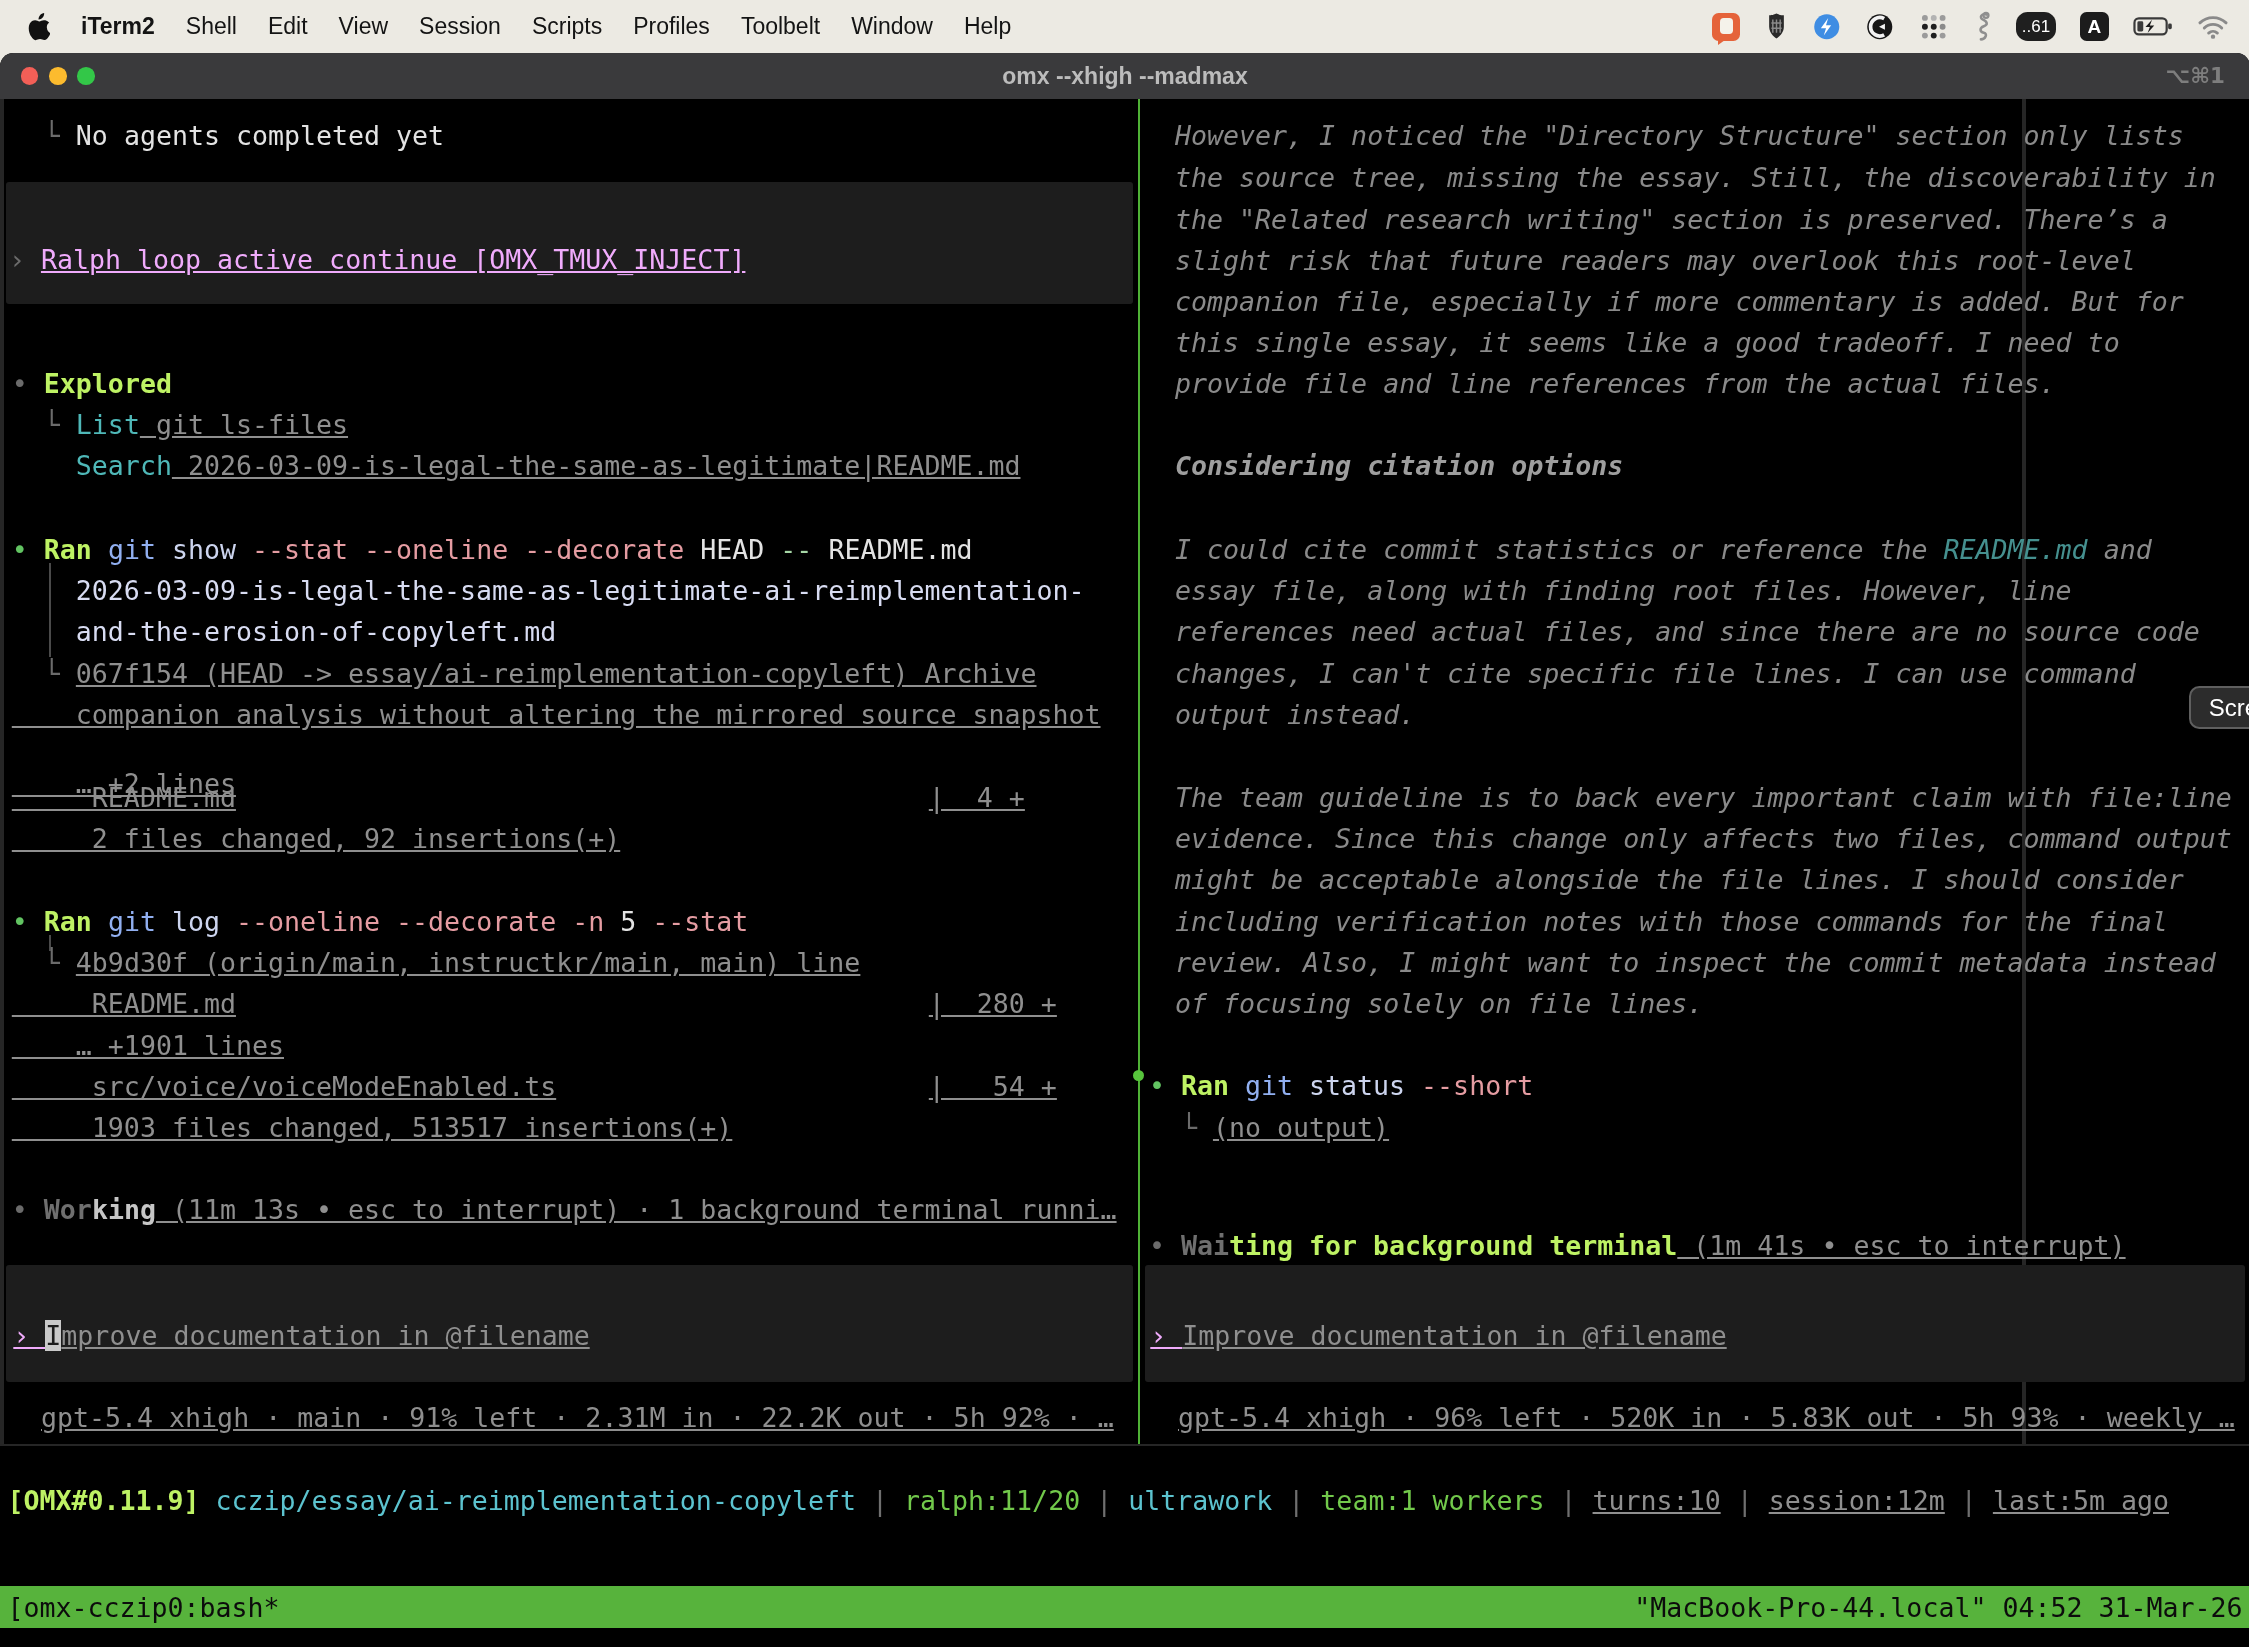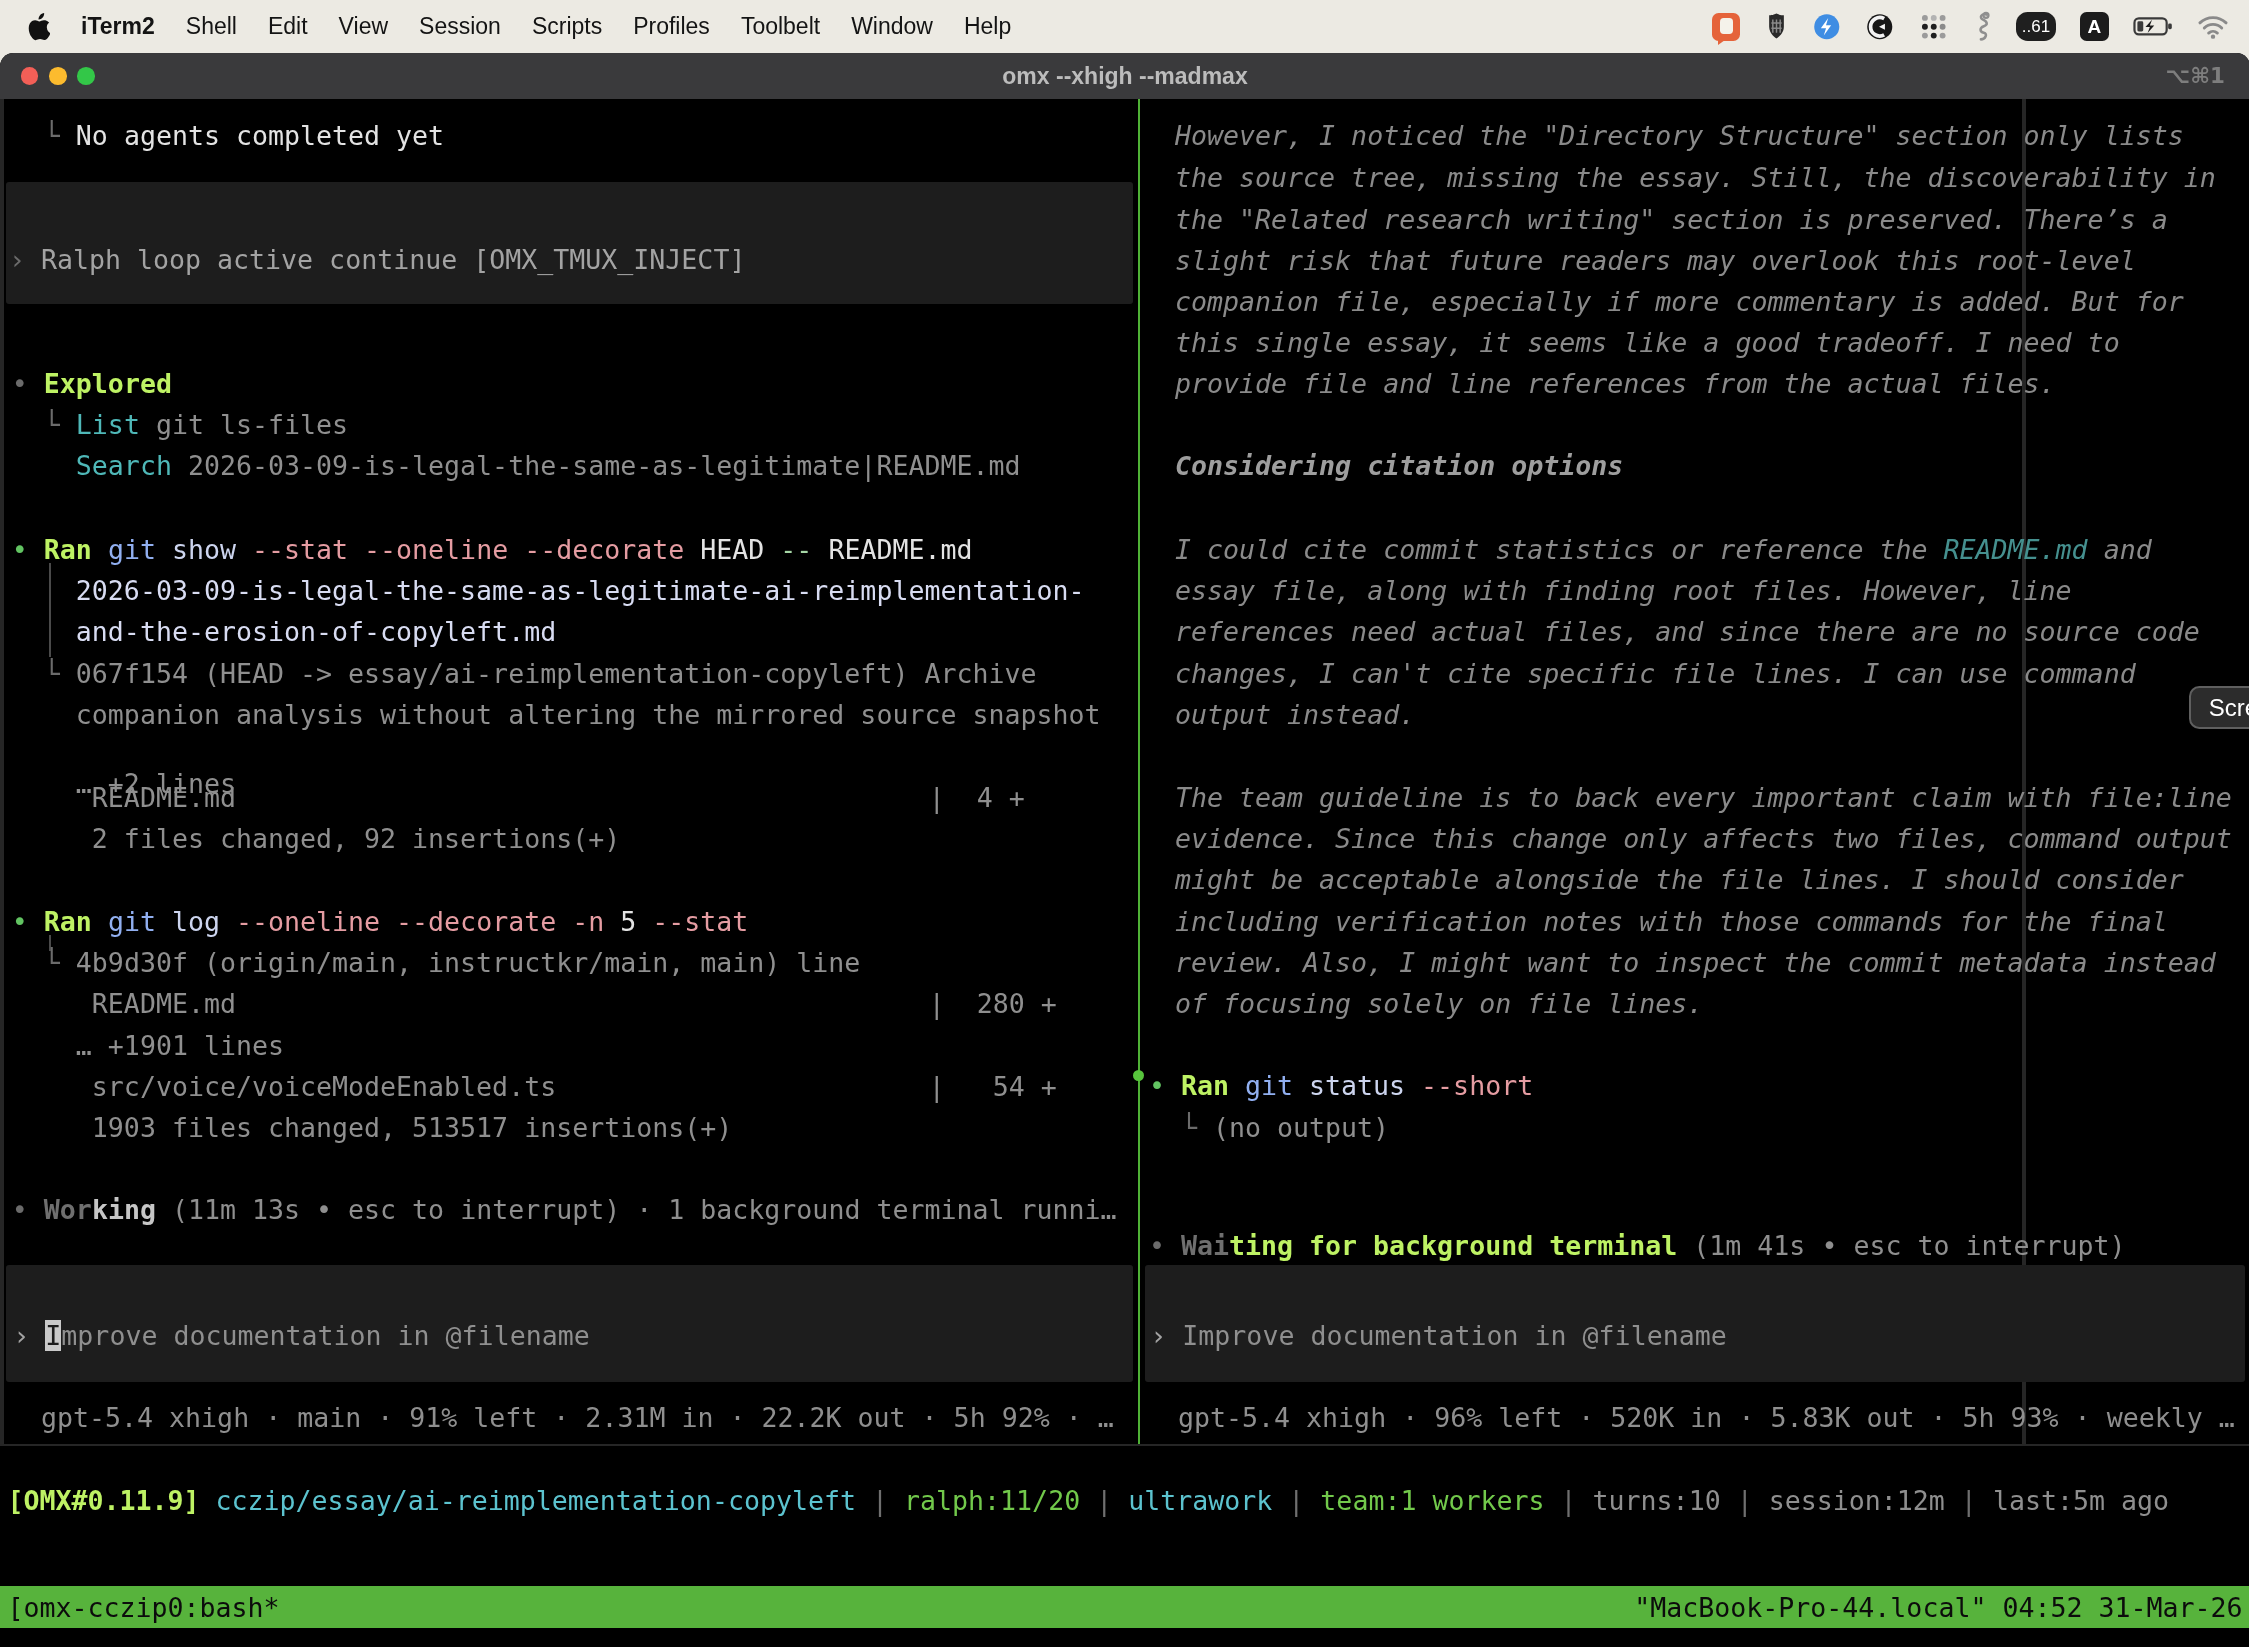--- a/index.html
+++ b/index.html
@@ -43,23 +43,23 @@
   .tbox { position:absolute; background:#1d1d1d; border-radius:3px; }
   .box-ralph { left:5.9px; top:83px; width:1127px; height:122px; }
   .box-input-l { left:5.9px; top:1166px; width:1127px; height:117px; }
   .box-input-r { left:5.2px; top:1166px; width:1100px; height:117px; }
   .vline { position:absolute; width:1.5px; background:#4a4a4a; }
   .tl { position:absolute; white-space:pre; height:41px; line-height:41px; font-size:26.6px; }
   .tl span.abs { position:absolute; top:0; }
 
   
   .s-w  { color:#e3e3e3; }
-  .s-lt { color:#a3a3a3; }
+  .s-lt { color:#f0abfc;text-decoration:underline; }
   .s-b  { color:#bef264; font-weight:bold; }
-  .s-g  { color:#8f8f8f; }
+  .s-g  { color:#8f8f8f;text-decoration:underline; }
   .s-d  { color:#6b6b6b; }
   .s-cy { color:#4fb8b8; }
   .s-pc { color:#5cc3cf; }
   .s-bl { color:#91aff0; }
   .s-lv { color:#ccd4ee; }
   .s-fn { color:#d8dcf2; }
   .s-pk { color:#e59ca2; }
   .s-gn { color:#62c462; }
   .s-gn2{ color:#72c94b; }
   .s-lg { color:#a6d7a6; }

